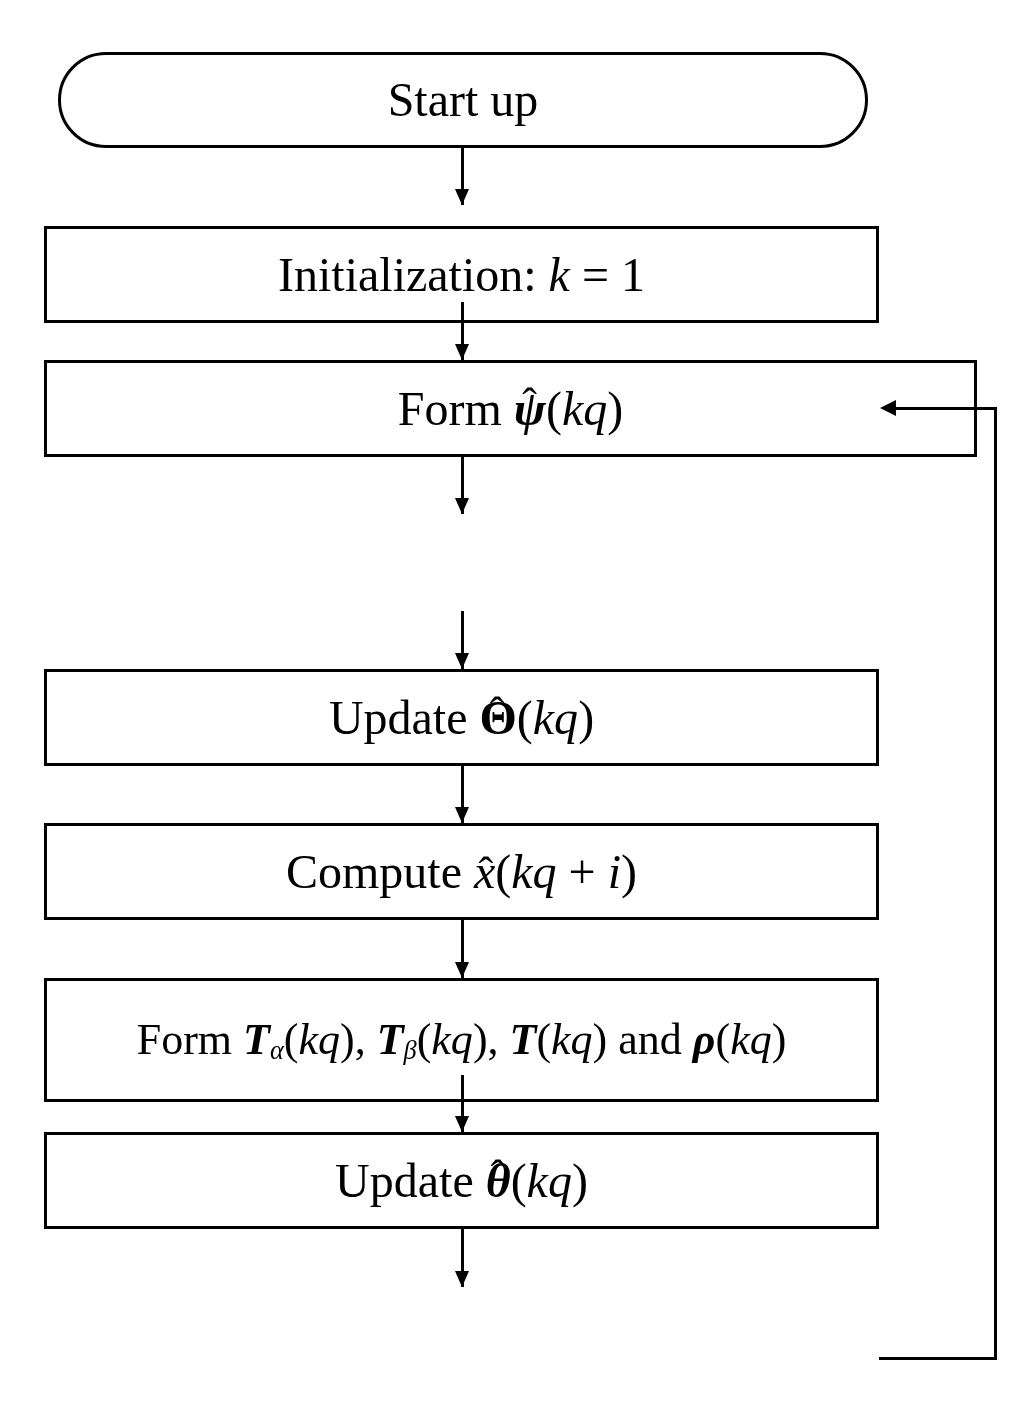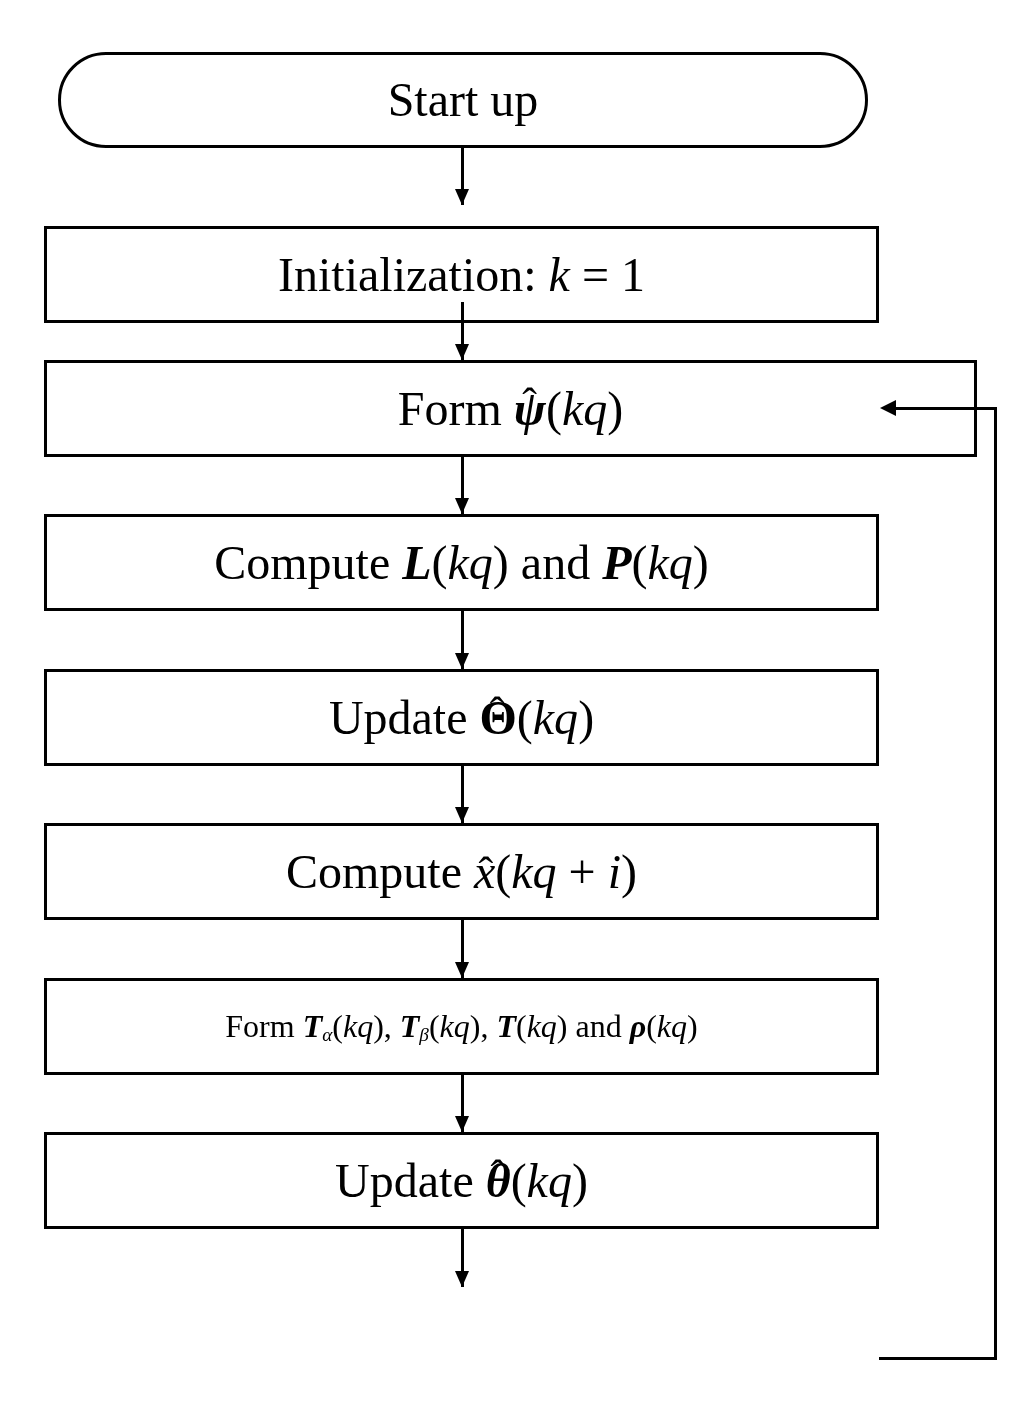--- a/index.html
+++ b/index.html
@@ -105,28 +105,20 @@
       <span>Form</span>
       <span class="hat hat-psi">ˆ</span><span class="bi">ψ</span><span>(</span><span class="it">kq</span><span>)</span>
     </span>
   </div>
 
   <div class="varrow" style="top:457px; height:57px;">
     <div class="shaft"></div>
     <div class="head-down"></div>
   </div>
 
-  <div class="node" style="left:44px; top:514px; width:835px; height:97px;">
-    <span class="lbl">
-      <span>Compute</span>
-      <span class="bi">L</span><span>(</span><span class="it">kq</span><span>)</span>
-      <span>and</span>
-      <span class="bi">P</span><span>(</span><span class="it">kq</span><span>)</span>
-    </span>
-  </div>
 
   <div class="varrow" style="top:611px; height:58px;">
     <div class="shaft"></div>
     <div class="head-down"></div>
   </div>
 
   <div class="node" style="left:44px; top:669px; width:835px; height:97px;">
     <span class="lbl">
       <span>Update</span>
       <span class="hat hat-Theta">ˆ</span><span class="b">Θ</span><span>(</span><span class="it">kq</span><span>)</span>
@@ -145,21 +137,21 @@
       <span>+</span>
       <span class="it">i</span><span>)</span>
     </span>
   </div>
 
   <div class="varrow" style="top:920px; height:58px;">
     <div class="shaft"></div>
     <div class="head-down"></div>
   </div>
 
-  <div class="node" style="left:44px; top:978px; width:835px; height:97px; font-size:32px;">
+  <div class="node" style="left:44px; top:978px; width:835px; height:124px; font-size:44px;">
     <span class="lbl">
       <span>Form</span>
       <span class="bi">T</span><sub class="msub">α</sub><span>(</span><span class="it">kq</span><span>)</span><span>,</span>
       <span class="bi">T</span><sub class="msub">β</sub><span>(</span><span class="it">kq</span><span>)</span><span>,</span>
       <span class="bi">T</span><span>(</span><span class="it">kq</span><span>)</span>
       <span>and</span>
       <span class="bi">ρ</span><span>(</span><span class="it">kq</span><span>)</span>
     </span>
   </div>
 

